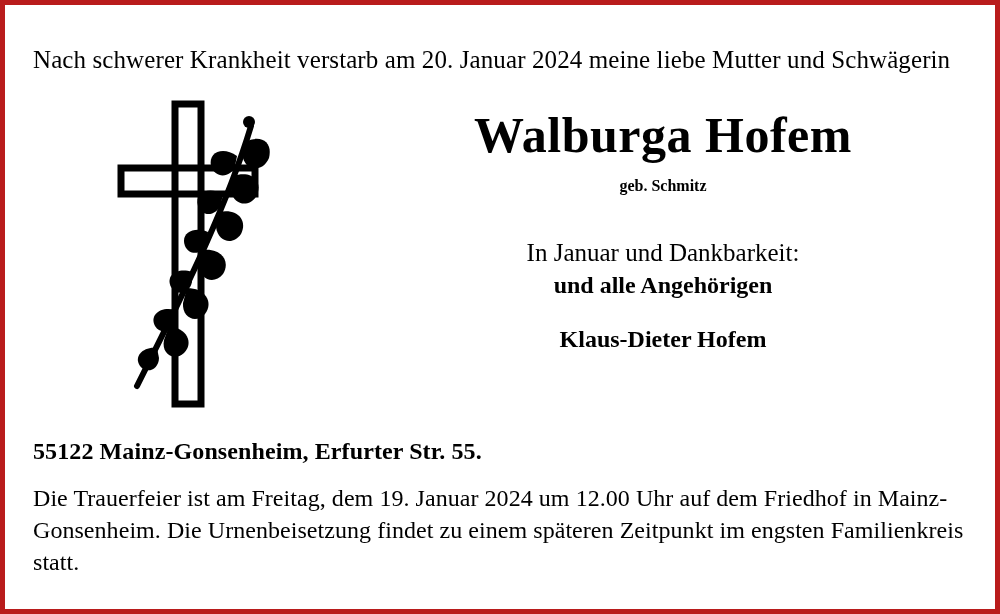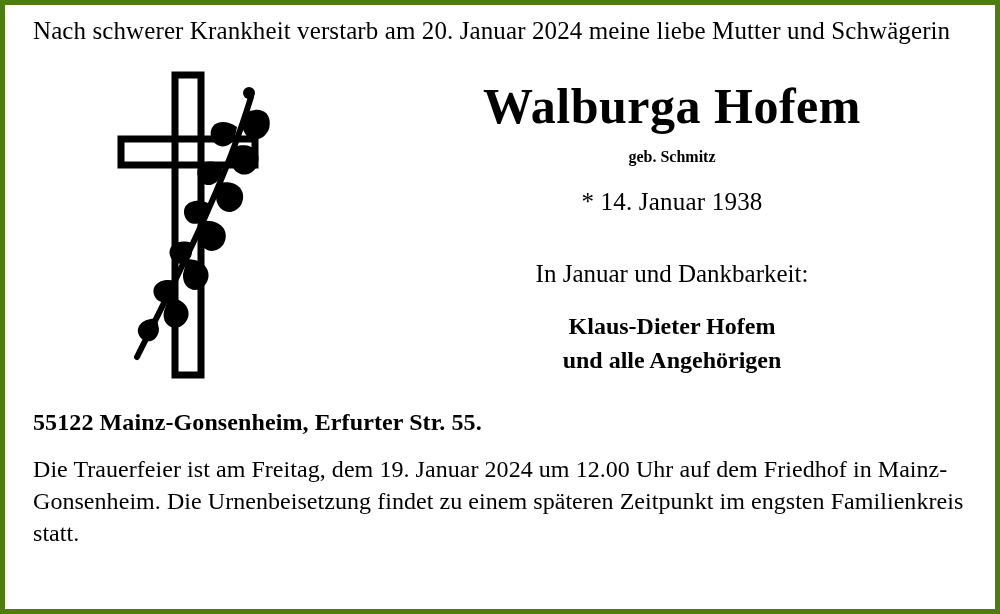--- a/index.html
+++ b/index.html
@@ -13,22 +13,22 @@
     font-family: "Liberation Serif", serif;
     color: #000000;
     overflow: hidden;
   }
   .obituary {
     position: relative;
     box-sizing: border-box;
     width: 1000px;
     height: 614px;
     background: #ffffff;
-    border: 5px solid #4d7c0f;
-    padding: 9px 28px 10px 28px;
+    border: 5px solid #b91c1c;
+    padding: 38px 28px 10px 28px;
   }
   .intro {
     font-size: 25px;
     line-height: 1.32;
     letter-spacing: 0.1px;
     margin: 0 0 4px 0;
   }
   .middle {
     position: relative;
     height: 352px;
@@ -38,21 +38,21 @@
     left: 80px;
     top: 16px;
     width: 170px;
     height: 320px;
   }
   .emblem svg {
     display: block;
   }
   .center-block {
     position: absolute;
-    left: 339px;
+    left: 330px;
     top: 0;
     width: 600px;
     text-align: center;
   }
   .name {
     font-size: 50px;
     font-weight: bold;
     line-height: 1.1;
     margin: 28px 0 0 0;
     letter-spacing: 0.5px;
@@ -125,24 +125,23 @@
         <path d="M62 214 C48 210, 36 219, 42 230 C48 240, 61 235, 62 224 Z" fill="#000"></path>
         <path d="M44 252 C31 250, 20 260, 27 270 C34 279, 46 273, 46 262 Z" fill="#000"></path>
 
         <circle cx="136" cy="26" r="6" fill="#000"></circle>
       </svg>
     </div>
 
     <div class="center-block">
       <h1 class="name">Walburga Hofem</h1>
       <div class="maiden">geb. Schmitz</div>
-      <div class="born">* 14. Januar 1938</div>
       <div class="dedication">In Januar und Dankbarkeit:</div>
+      <div class="family-line second">und alle Angehörigen</div>
       <div class="family-line">Klaus-Dieter Hofem</div>
-      <div class="family-line second">und alle Angehörigen</div>
     </div>
 
   </div>
 
   <p class="address">55122 Mainz-Gonsenheim, Erfurter Str. 55.</p>
   <p class="details">Die Trauerfeier ist am Freitag, dem 19. Januar 2024 um 12.00 Uhr auf dem Friedhof in Mainz-Gonsenheim. Die Urnenbeisetzung findet zu einem späteren Zeitpunkt im engsten Familienkreis statt.</p>
 
 </div>
 
 </body></html>

